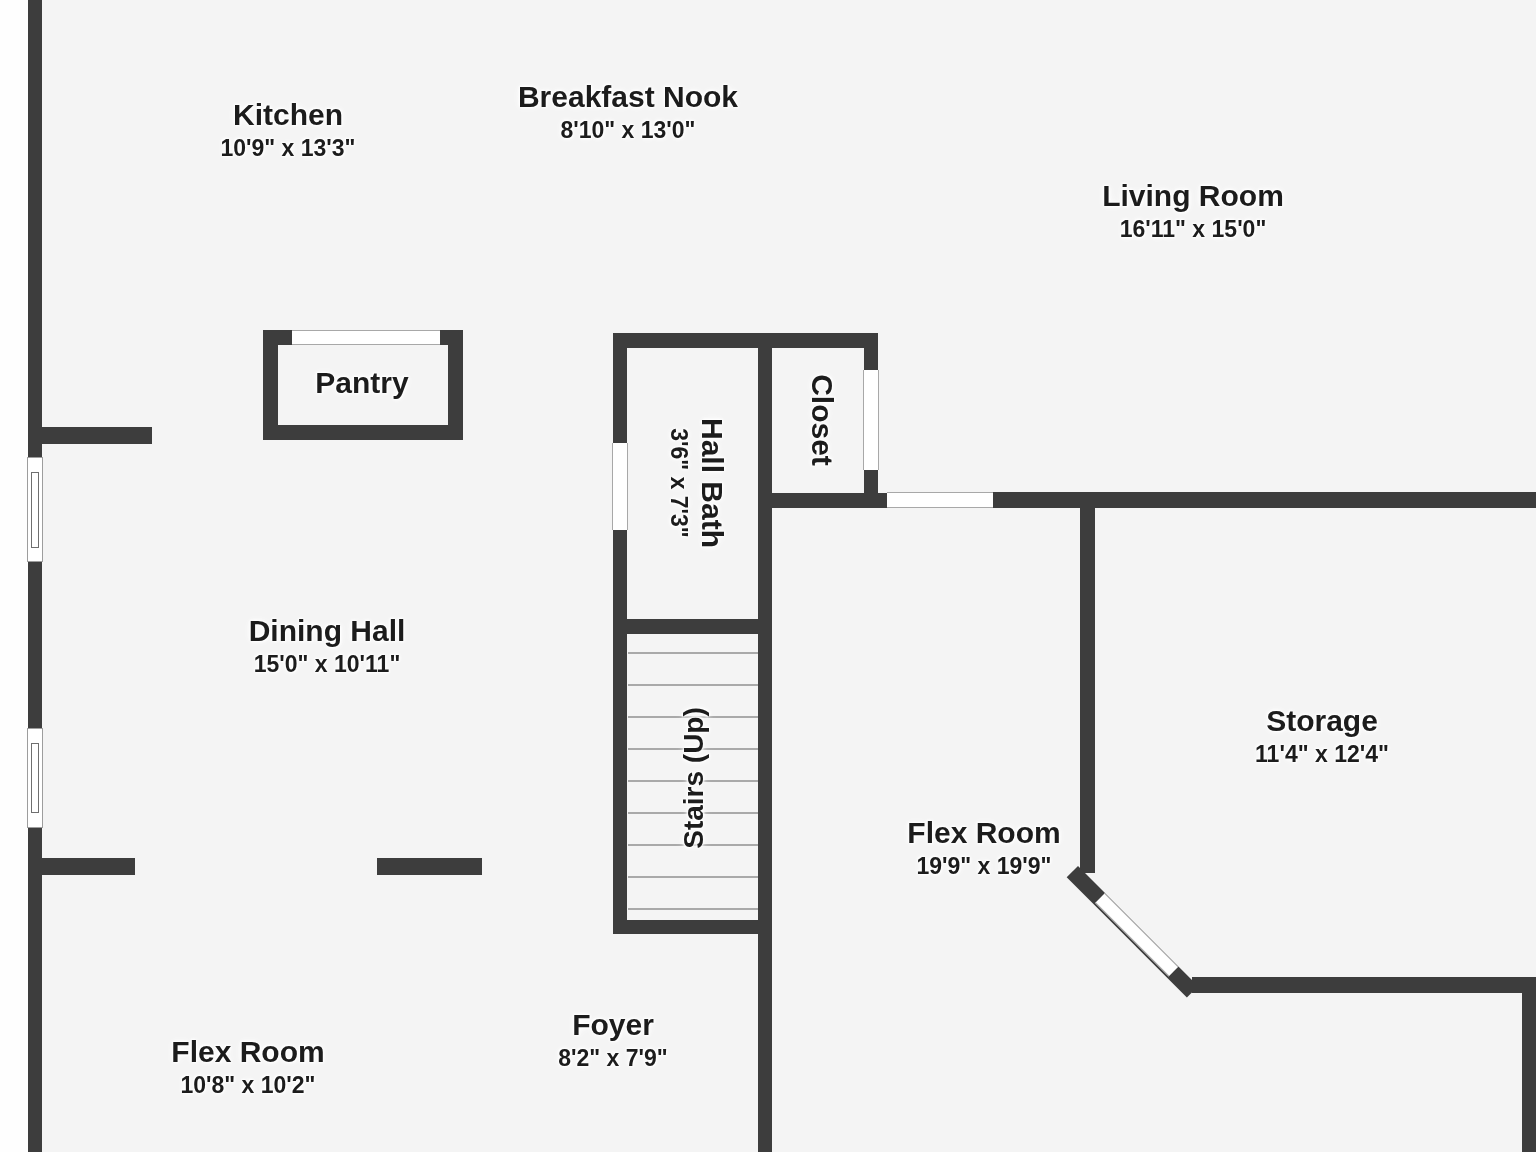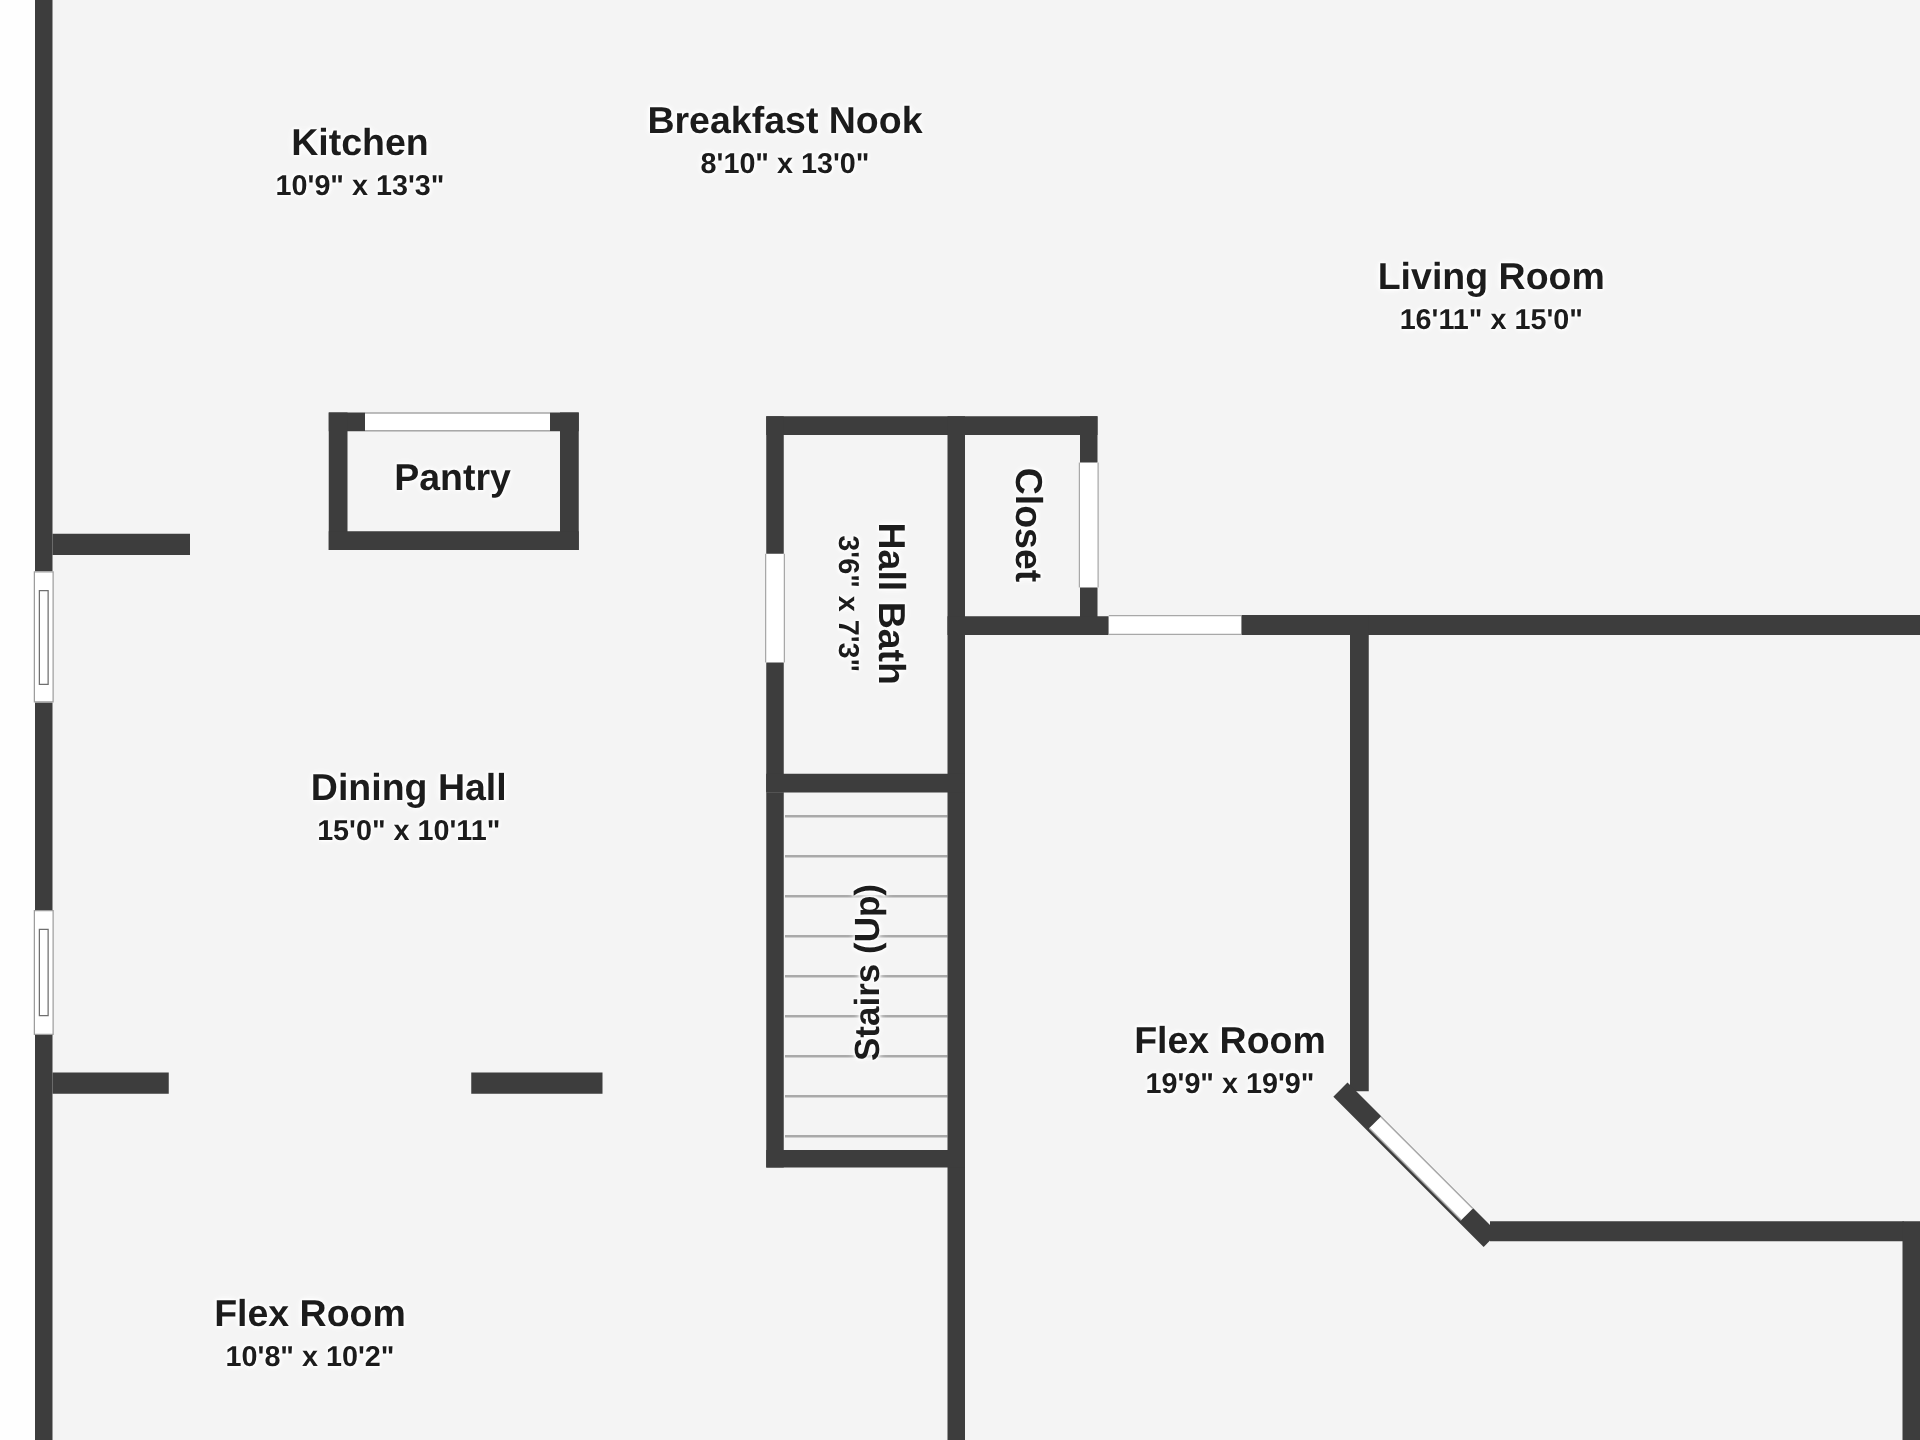--- a/index.html
+++ b/index.html
@@ -94,21 +94,21 @@
   <div class="label center" style="left:128px;top:98px;">
     <div class="name">Kitchen</div>
     <div class="dims">10'9" x 13'3"</div>
   </div>
 
   <div class="label center" style="left:468px;top:80px;">
     <div class="name">Breakfast Nook</div>
     <div class="dims">8'10" x 13'0"</div>
   </div>
 
-  <div class="label center" style="left:1033px;top:179px;margin-top:26px;">
+  <div class="label center" style="left:1033px;top:179px;">
     <div class="name">Living Room</div>
     <div class="dims">16'11" x 15'0"</div>
   </div>
 
   <div class="label center" style="left:202px;top:366px;">
     <div class="name">Pantry</div>
   </div>
 
   <div class="label rot90" style="left:697px;top:483px;">
     <div class="name">Hall Bath</div>
@@ -121,24 +121,32 @@
 
   <div class="label center" style="left:167px;top:614px;">
     <div class="name">Dining Hall</div>
     <div class="dims">15'0" x 10'11"</div>
   </div>
 
   <div class="label rotm90" style="left:694px;top:778px;">
     <div class="name" style="font-size:28px;">Stairs (Up)</div>
   </div>
 
+  <div class="label center" style="left:1162px;top:704px;">
+    <div class="name">Storage</div>
+    <div class="dims">11'4" x 12'4"</div>
+  </div>
 
   <div class="label center" style="left:824px;top:816px;">
     <div class="name">Flex Room</div>
     <div class="dims">19'9" x 19'9"</div>
   </div>
 
+  <div class="label center" style="left:453px;top:1008px;">
+    <div class="name">Foyer</div>
+    <div class="dims">8'2" x 7'9"</div>
+  </div>
 
   <div class="label center" style="left:88px;top:1035px;">
     <div class="name">Flex Room</div>
     <div class="dims">10'8" x 10'2"</div>
   </div>
 </div>
 
 </body></html>

